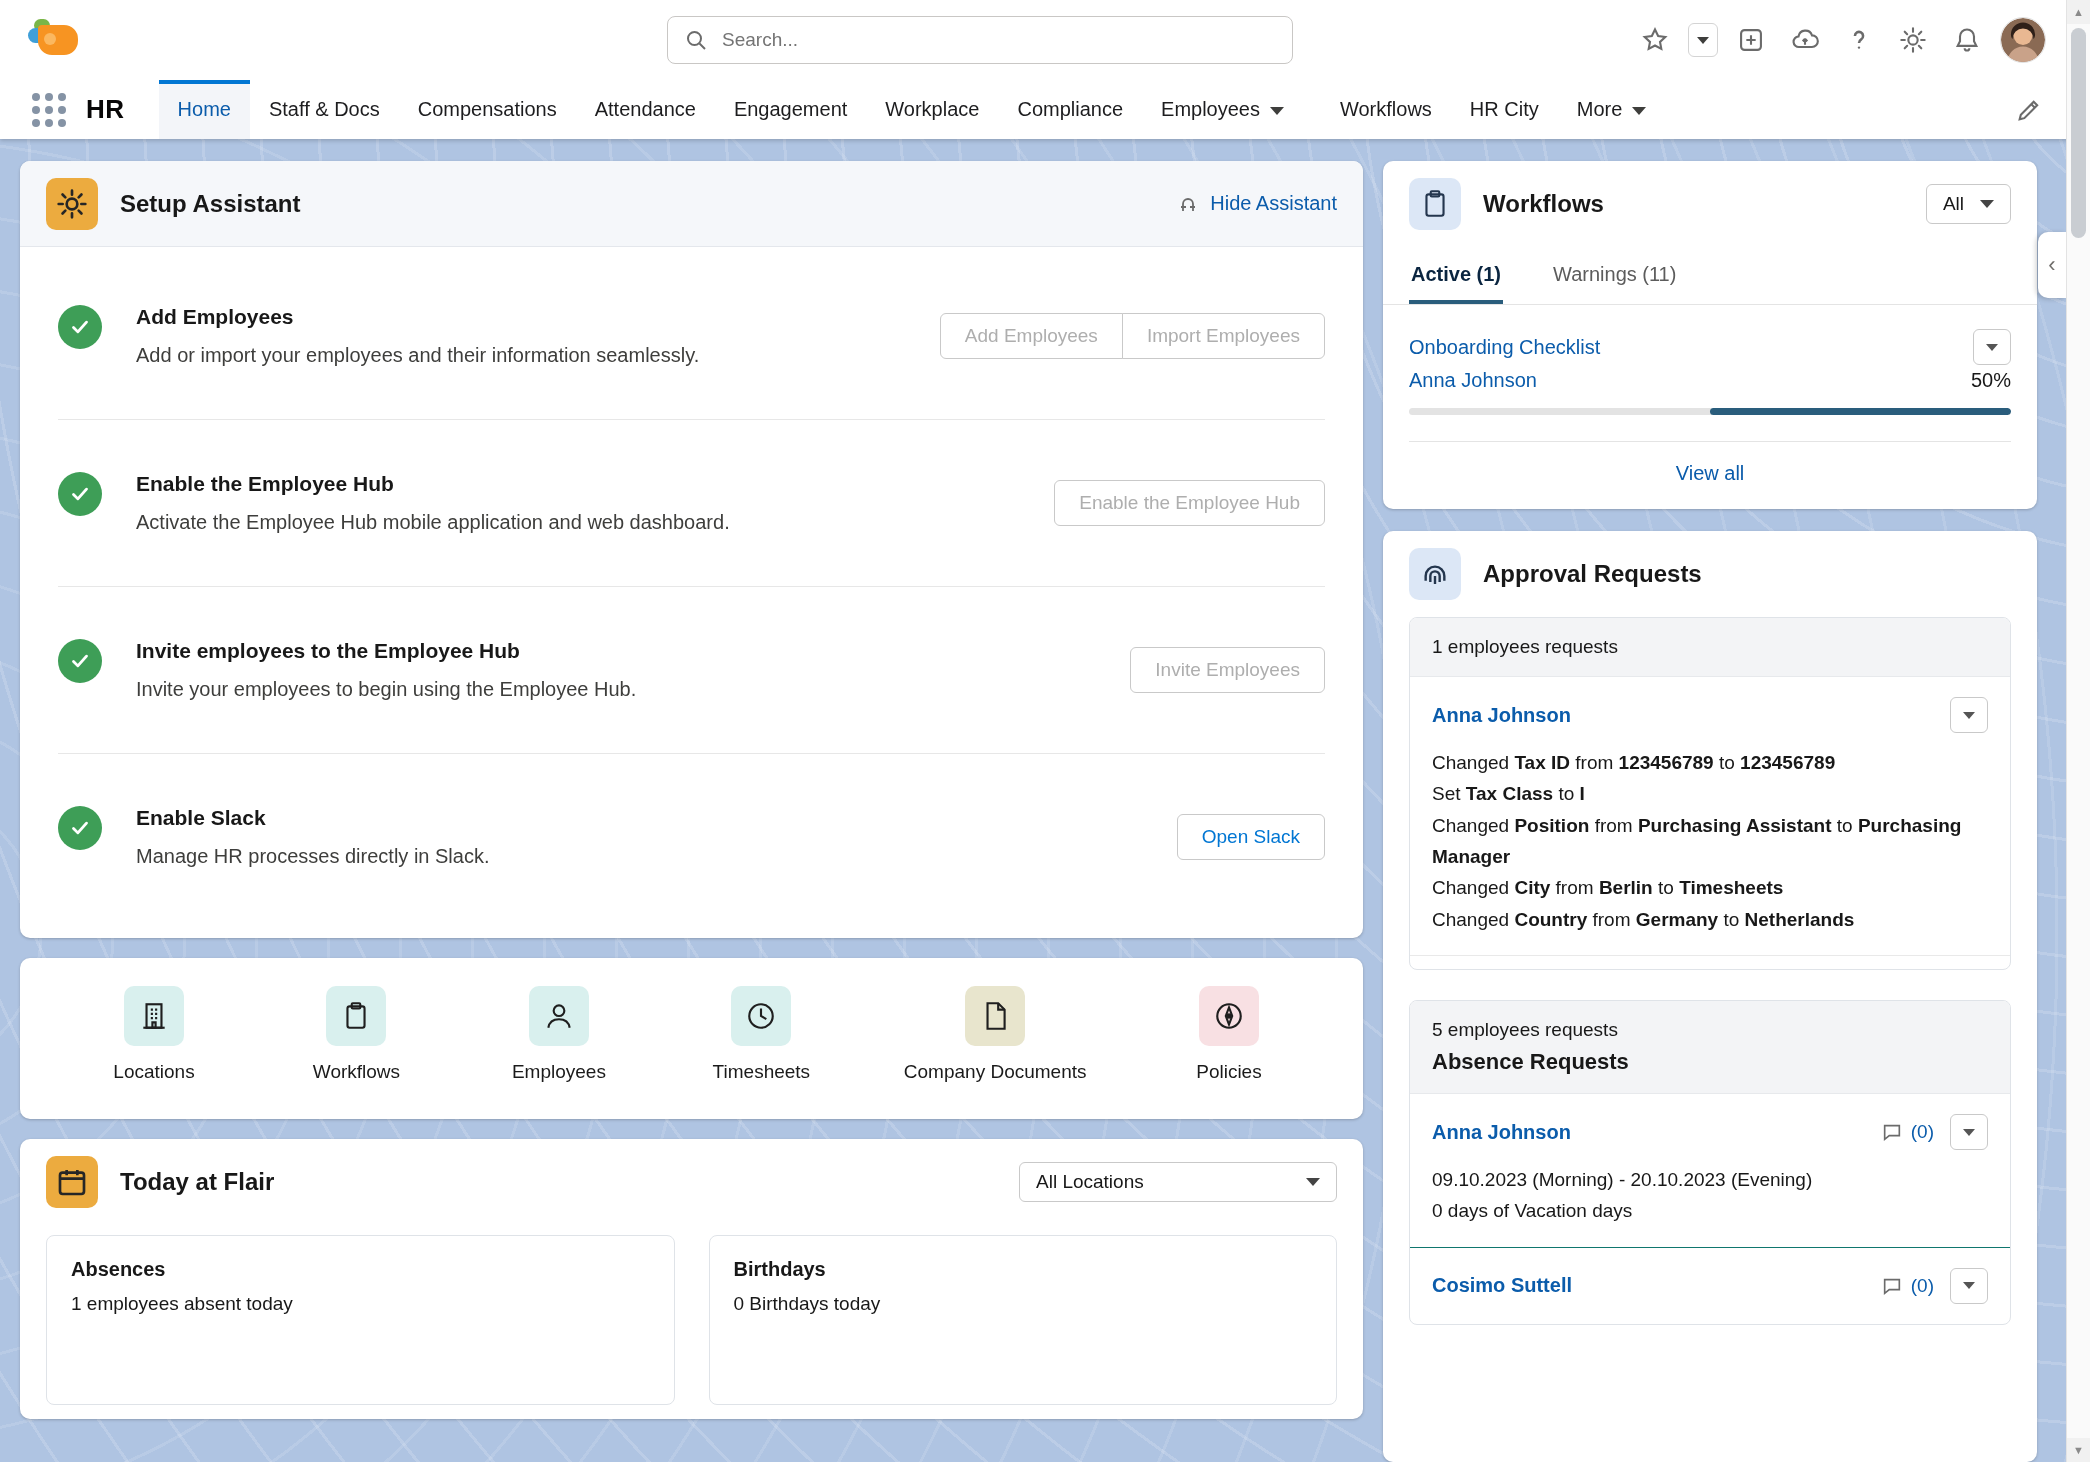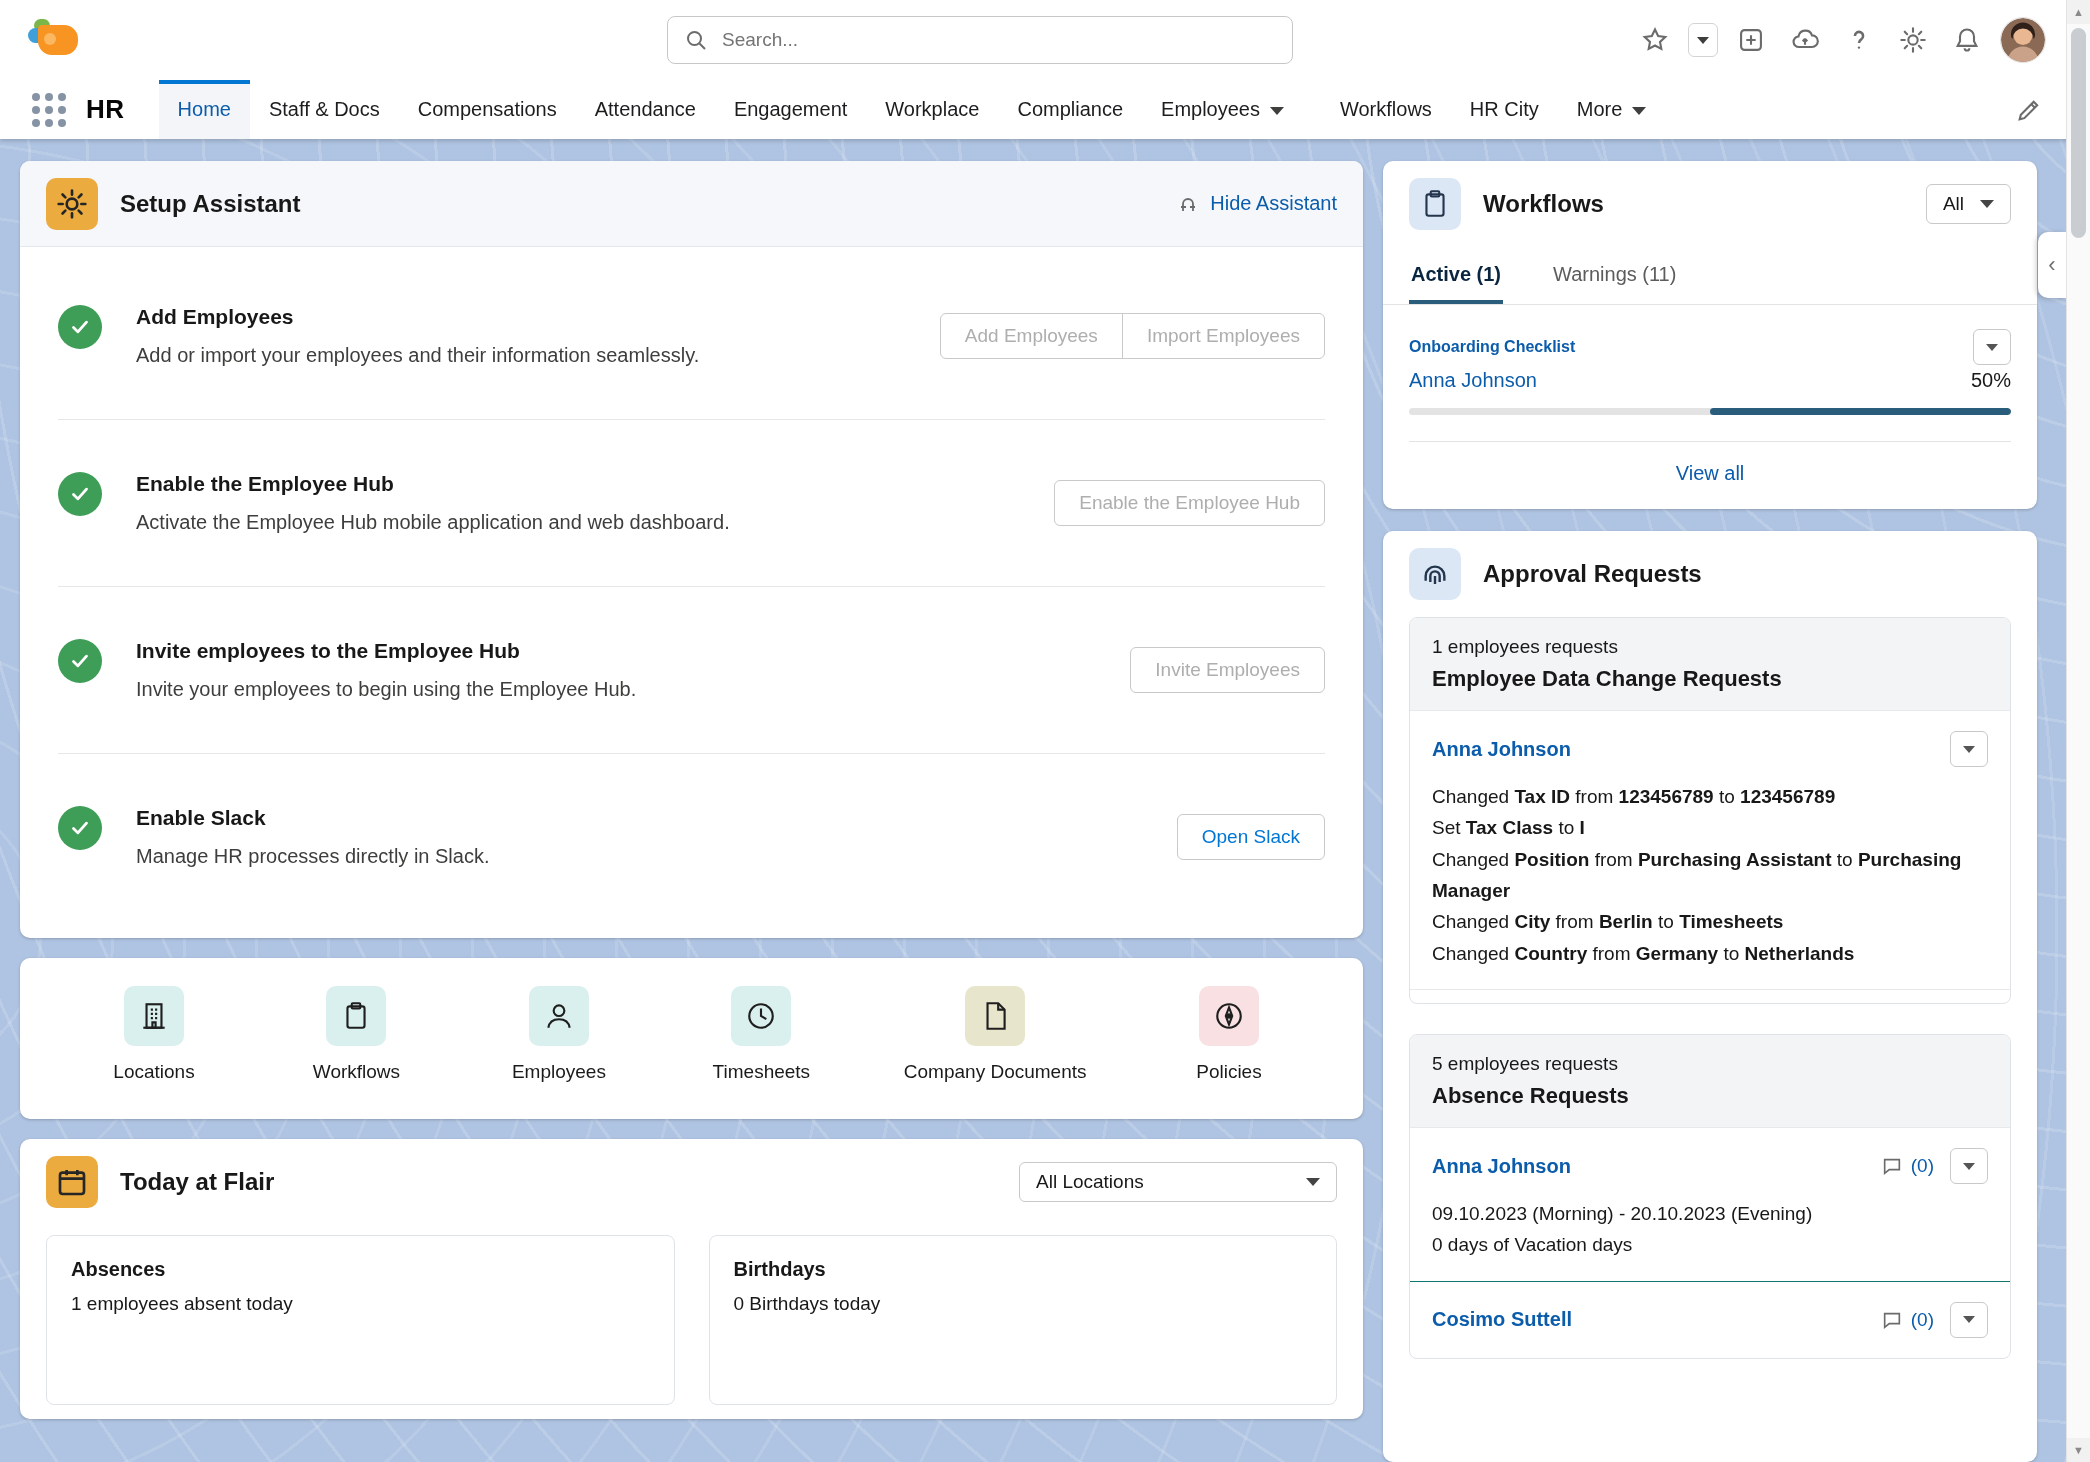--- a/index.html
+++ b/index.html
@@ -81,21 +81,21 @@
   .today-box{flex:1;border:1px solid #dfe3e8;border-radius:8px;padding:22px 24px;min-height:170px;}
   .today-box-title{font-size:20px;font-weight:700;}
   .today-box-text{font-size:19px;margin-top:12px;color:#181818;}
 
   
   .wtabs{display:flex;gap:48px;padding:0 26px;border-bottom:1px solid #e4e4e4;}
   .wtab{padding:16px 2px 14px;font-size:20px;color:#5c5c5c;cursor:pointer;border-bottom:4px solid transparent;}
   .wtab.active{color:#0a2540;font-weight:600;border-bottom-color:#2a5d7c;}
   .wf-body{padding:24px 26px 0;}
   .wf-row{display:flex;align-items:center;justify-content:space-between;}
-  .wf-item-title{font-size:16px;font-weight:700;}
+  .wf-item-title{font-size:20px;font-weight:400;}
   .wf-person{font-size:20px;margin-top:4px;}
   .wf-percent{font-size:20px;color:#181818;}
   .dd-btn{width:38px;height:36px;border:1px solid #c9c9c9;border-radius:6px;background:#fff;display:flex;align-items:center;justify-content:center;cursor:pointer;flex:none;}
   .dd-btn .caret{border-left-width:6px;border-right-width:6px;border-top-width:7px;border-top-color:#555;}
   .progress{margin-top:16px;height:7px;border-radius:4px;background:#e3e3e3;position:relative;overflow:hidden;}
   .progress-fill{position:absolute;right:0;top:0;bottom:0;background:#2a5d7c;border-radius:4px;}
   .wf-footer{border-top:1px solid #e4e4e4;margin:26px 26px 0;padding:20px 0 24px;text-align:center;font-size:20px;}
 
   
   .ap-body{padding:0 26px 26px;}
@@ -478,21 +478,20 @@
               <path d="M12 13.5V19.5"></path>
             </svg>
           </div>
           <div class="card-title">Approval Requests</div>
         </div>
         <div class="ap-body">
 
           <div class="group">
             <div class="group-head">
               <div class="group-count">1 employees requests</div>
-              <div class="group-title">Employee Data Change Requests</div>
             </div>
             <div class="req">
               <div class="req-head">
                 <a class="link req-name">Anna Johnson</a>
                 <div class="dd-btn">
                   <span class="caret"></span>
                 </div>
               </div>
               <div class="req-lines">
                 <div><span>Changed </span><span style="font-weight: 700;">Tax ID</span><span> from </span><span style="font-weight: 700;">123456789</span><span> to </span><span style="font-weight: 700;">123456789</span></div>

